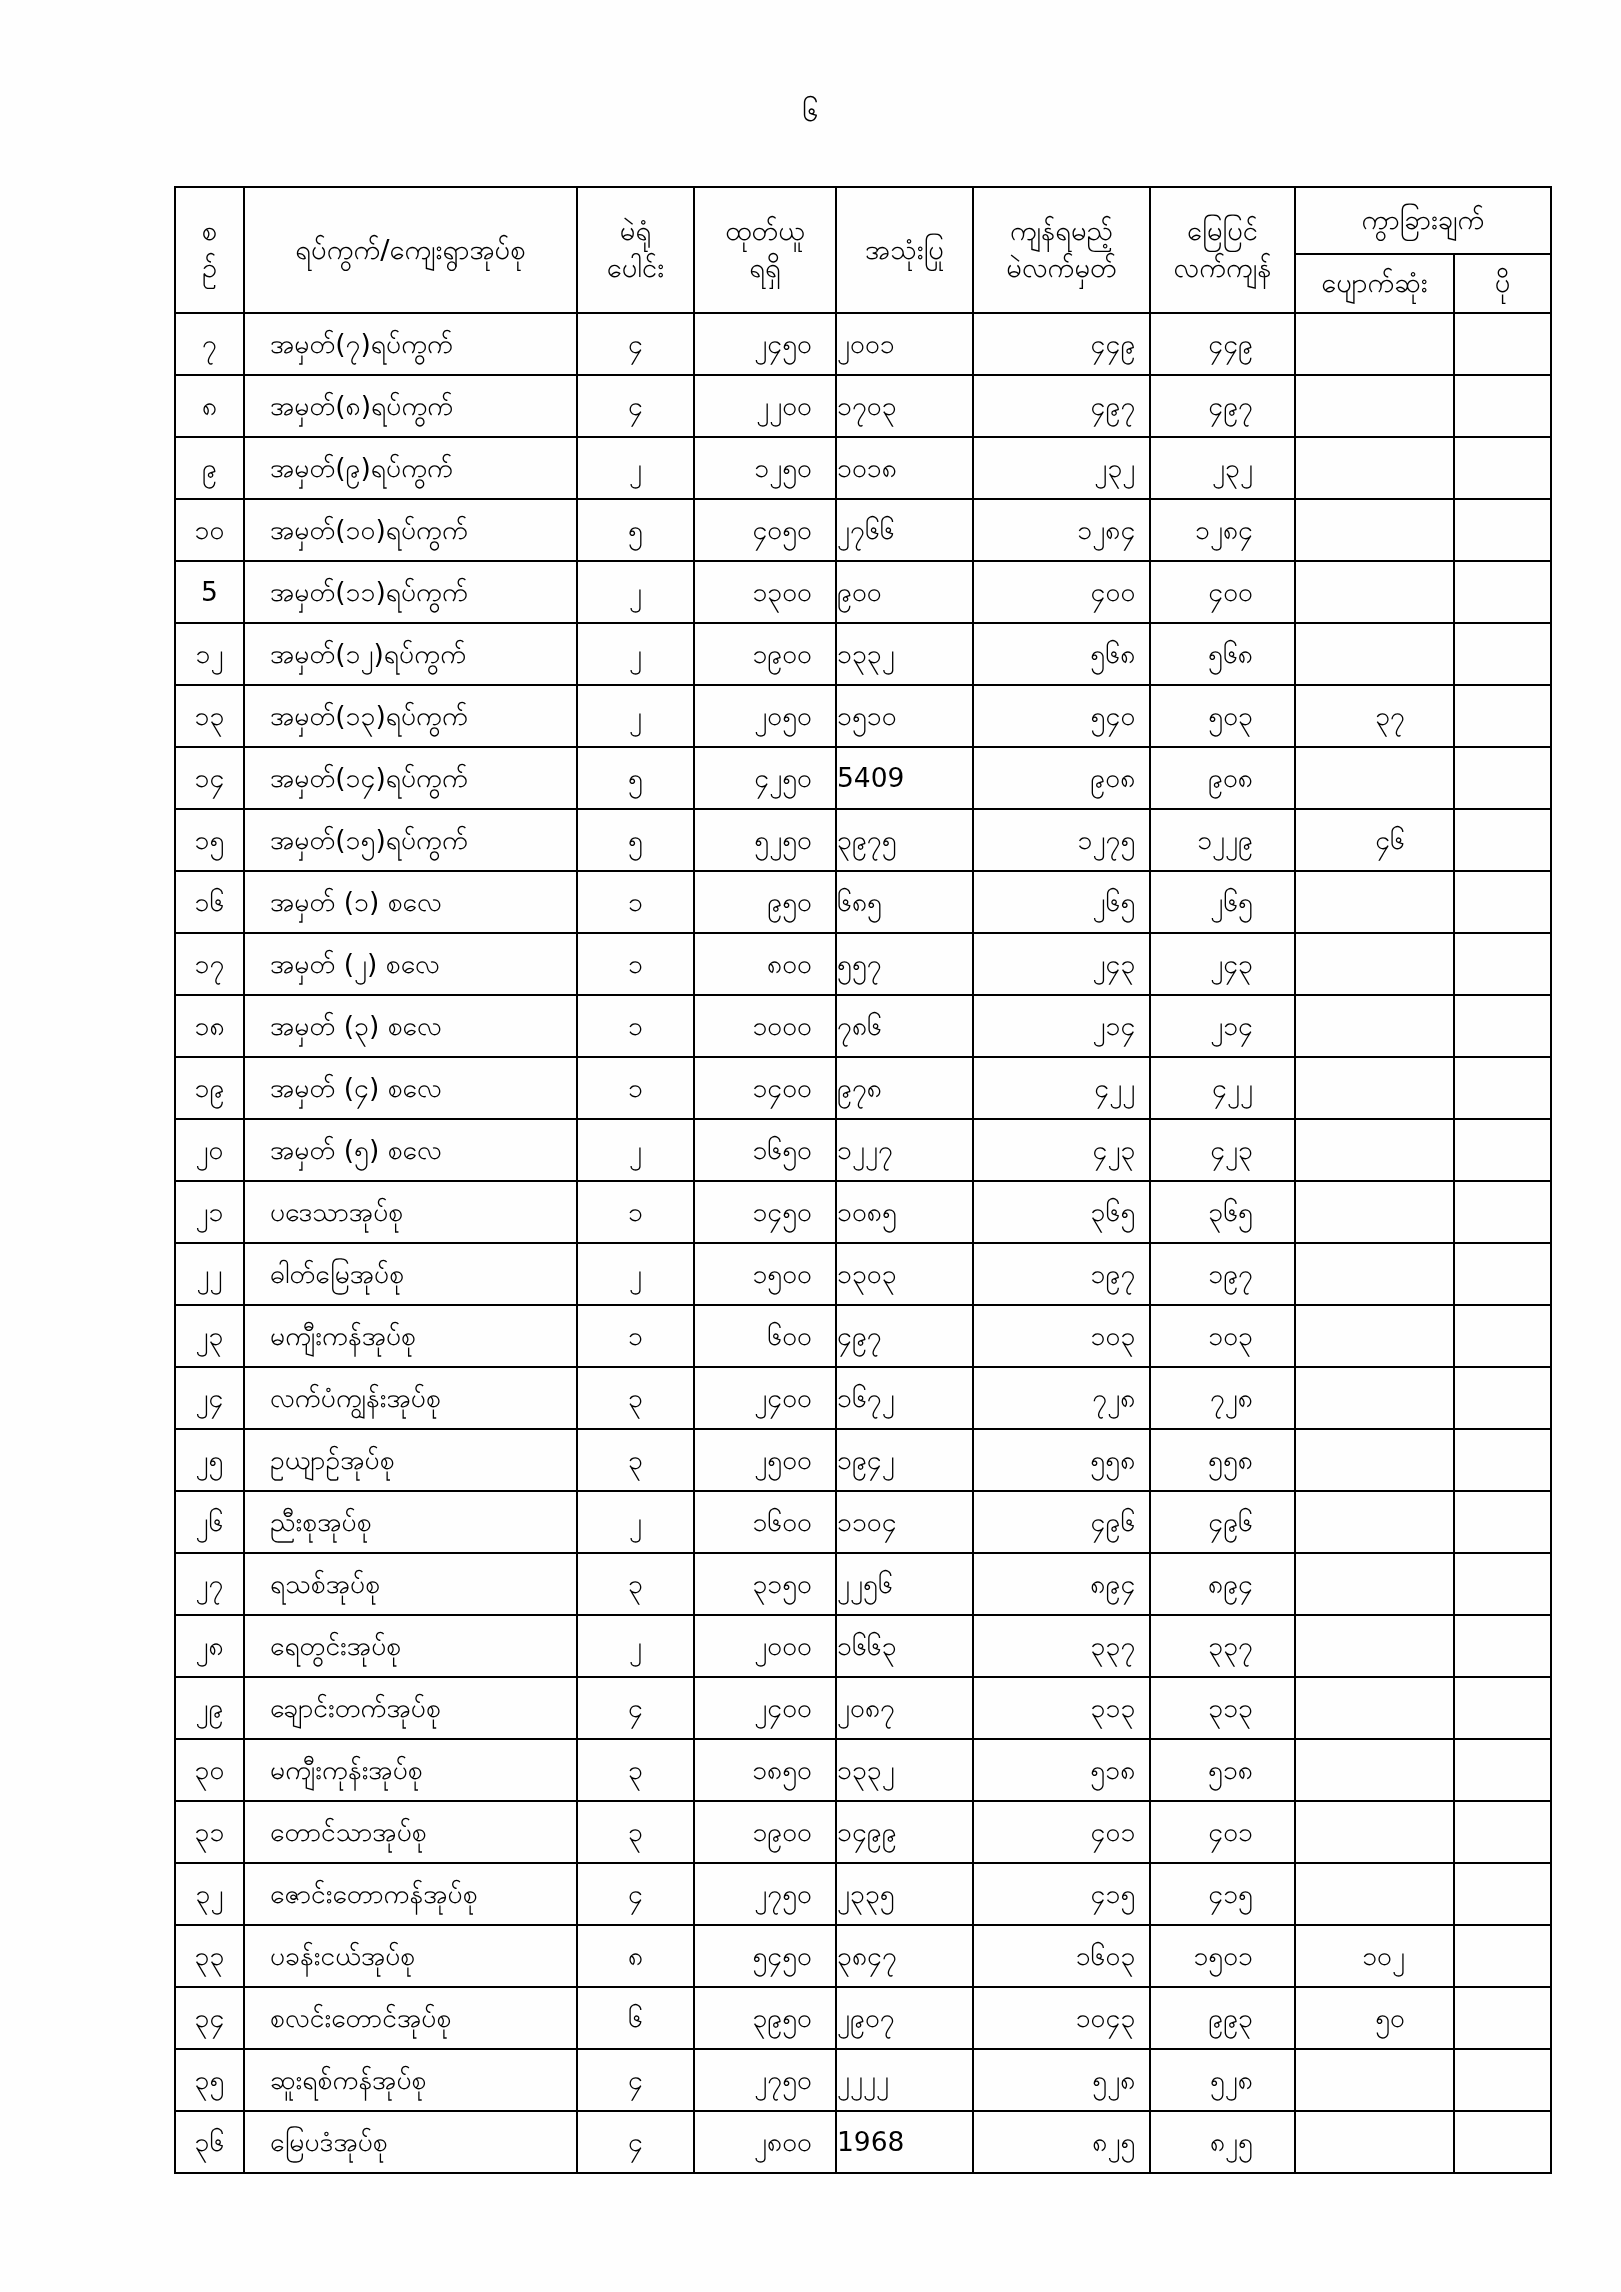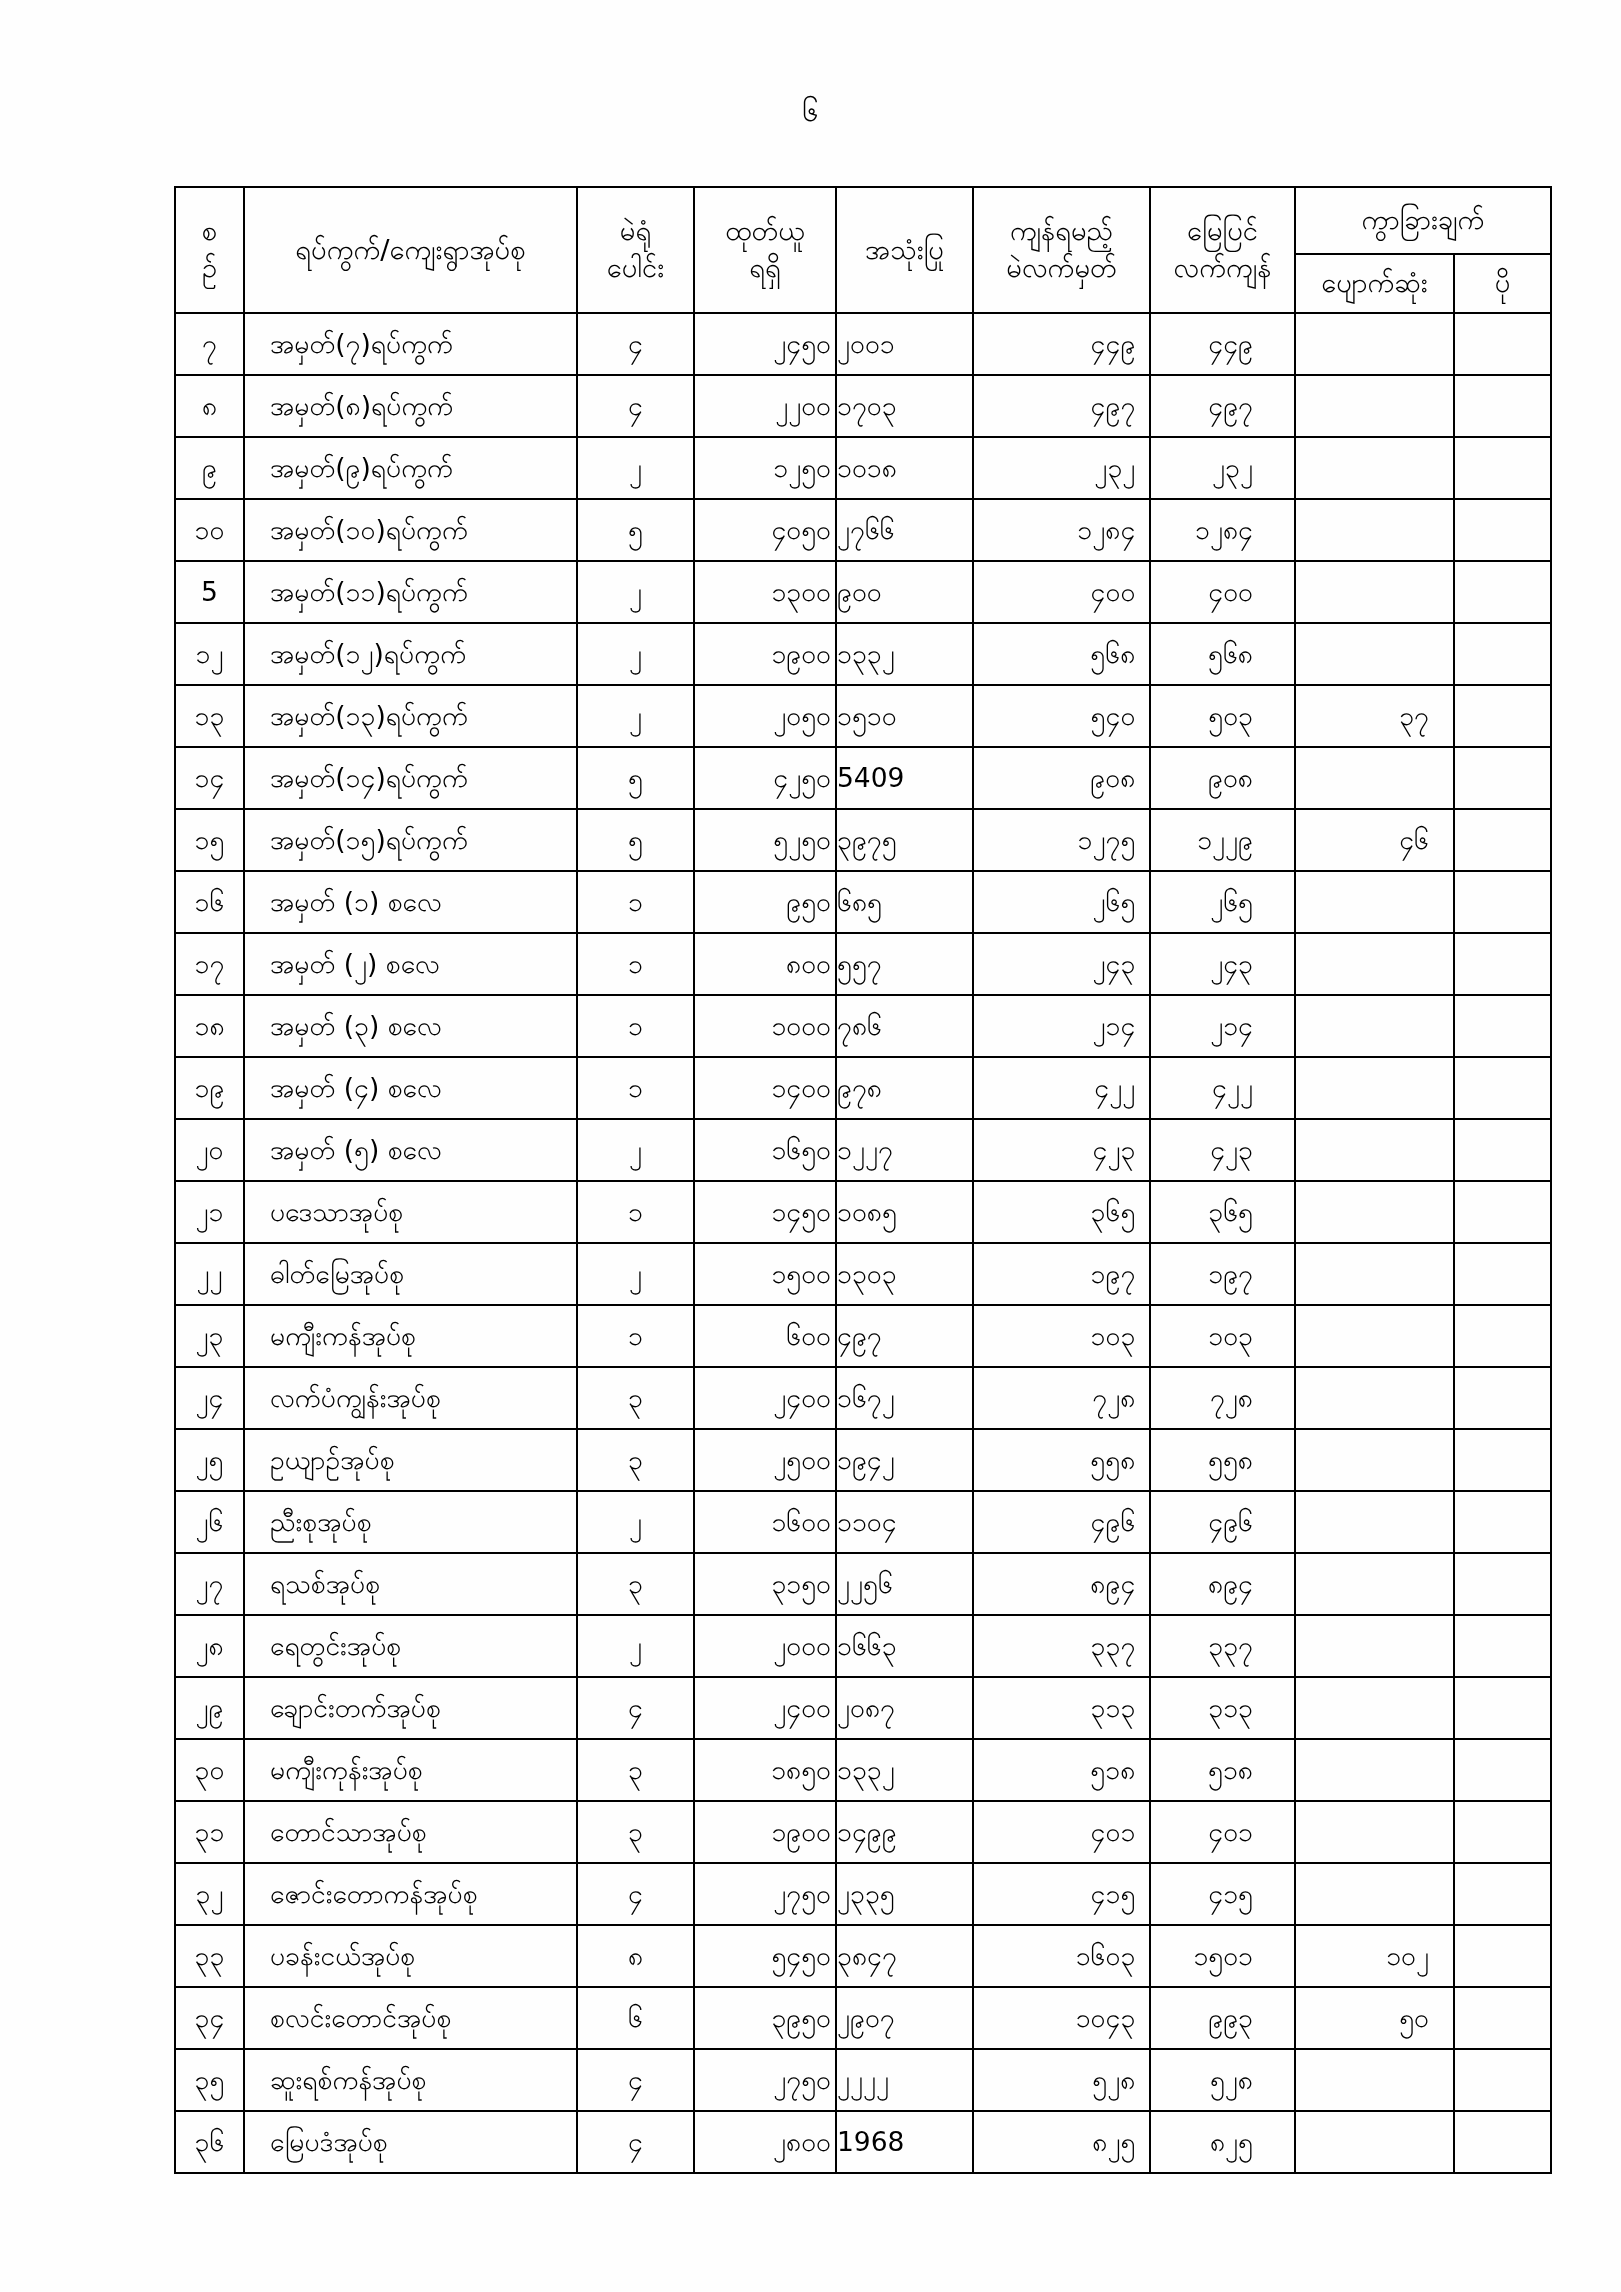--- a/index.html
+++ b/index.html
@@ -49,25 +49,25 @@
     font-size: 27.4px;
   }
   .ballot-table thead tr.h1 th { height: 65px; }
   .ballot-table thead tr.h2 th { height: 57px; border-radius: 24px; }
   .ballot-table tbody td { height: 60px; line-height: 1.2; }
 
   
   .ballot-table tbody td:nth-child(1) { text-align: center; }
   .ballot-table tbody td:nth-child(2) { text-align: left; padding-left: 25px; }
   .ballot-table tbody td:nth-child(3) { text-align: center; }
-  .ballot-table tbody td:nth-child(4) { text-align: right; padding-right: 4px; }
+  .ballot-table tbody td:nth-child(4) { text-align: right; padding-right: 23px; }
   .ballot-table tbody td:nth-child(5) { text-align: left; padding-right: 19px; }
   .ballot-table tbody td:nth-child(6) { text-align: right; padding-right: 13.7px; }
   .ballot-table tbody td:nth-child(7) { text-align: right; padding-right: 41px; }
-  .ballot-table tbody td:nth-child(8) { text-align: right; padding-right: 24px; }
+  .ballot-table tbody td:nth-child(8) { text-align: right; padding-right: 48px; }
   .ballot-table tbody td:nth-child(9) { text-align: center; }
 </style>
 </head>
 <body>
 
 <div class="page">
 
   <div class="page-number">၆</div>
 
   <table class="ballot-table">

